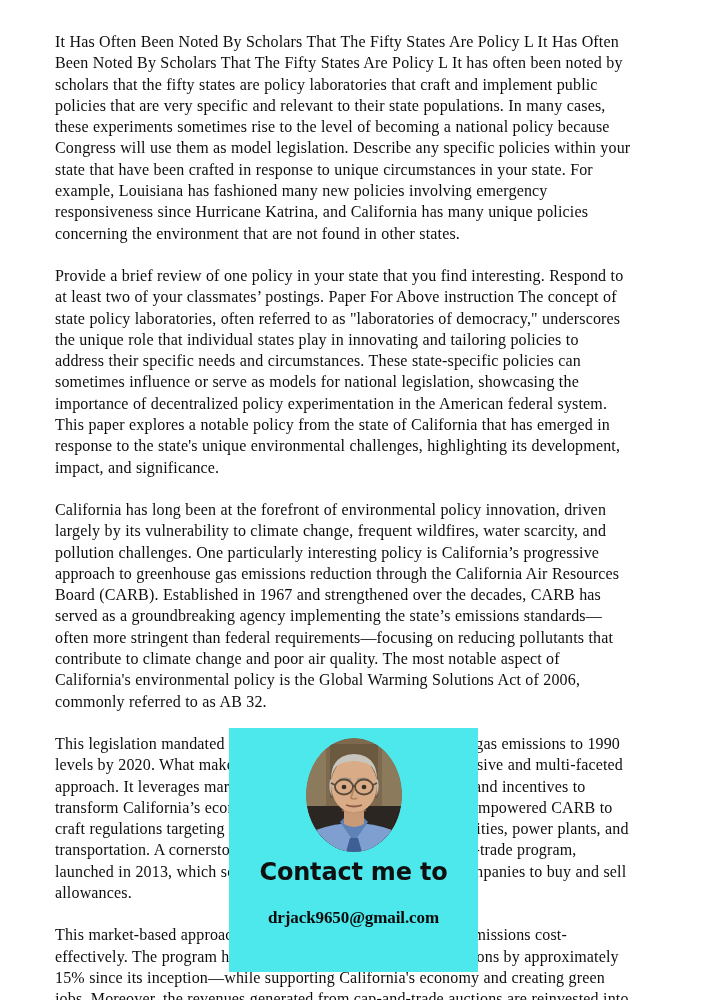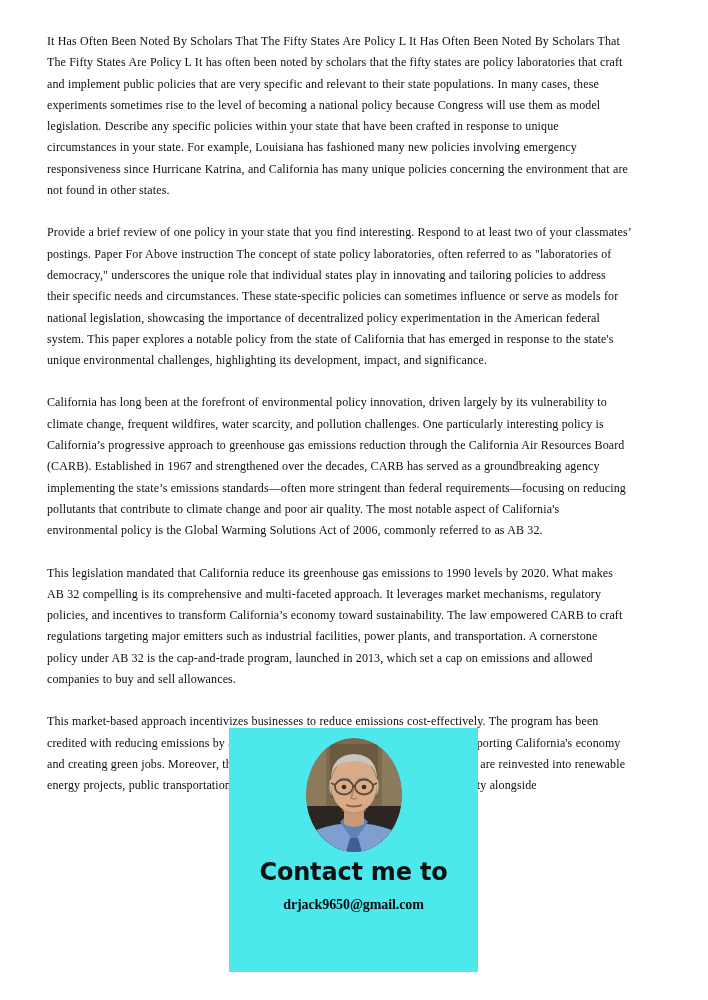--- a/index.html
+++ b/index.html
@@ -25,22 +25,22 @@
   }
 
   #doc-body {
     position: absolute;
     left: 47px;
     top: 31px;
     width: 584px;
   }
 
   .para {
-    margin: 0 0 21px 0;
-    font-size: 12px;
+    margin: 0 0 21px 8px;
+    font-size: 16px;
     line-height: 21.3px;
     color: #0d0d0d;
     text-align: left;
     letter-spacing: 0.01em;
     word-spacing: 0.01em;
   }
 
   
   #contact-overlay {
     position: absolute;
@@ -77,24 +77,24 @@
   .overlay-line {
     font-family: "DejaVu Sans", sans-serif;
     font-weight: 700;
     font-size: 24px;
     line-height: 29px;
     color: #101010;
     letter-spacing: -0.2px;
   }
 
   #overlay-email {
-    margin-top: 5px;
+    margin-top: 18px;
     font-family: "Liberation Serif", "DejaVu Serif", serif;
     font-weight: 700;
-    font-size: 14px;
+    font-size: 17px;
     line-height: 25px;
     color: #0b0b0b;
     letter-spacing: -0.1px;
     text-align: center;
     width: 100%;
   }
 </style>
 </head>
 <body>
 

